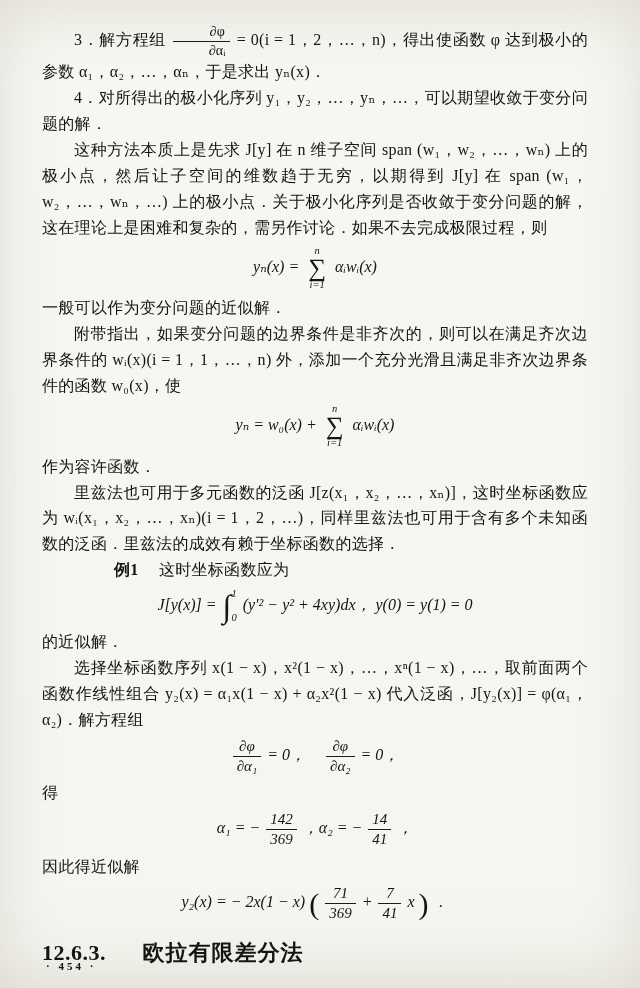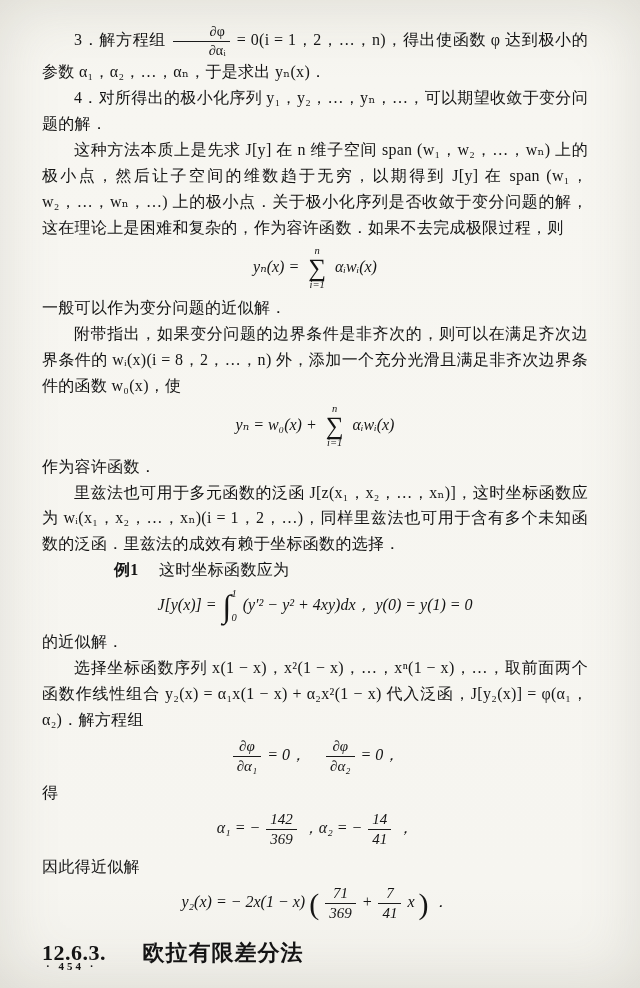--- a/index.html
+++ b/index.html
@@ -91,35 +91,35 @@
     <span>3．解方程组</span>
     <span class="frac inline">
       <span class="fnum">∂φ</span>
       <span class="fden">∂αᵢ</span>
     </span>
     <span>= 0(i = 1，2，…，n)，得出使函数 φ 达到极小的参数 α₁，α₂，…，αₙ，于是求出 yₙ(x)．</span>
   </p>
 
   <p class="para">4．对所得出的极小化序列 y₁，y₂，…，yₙ，…，可以期望收敛于变分问题的解．</p>
 
-  <p class="para">这种方法本质上是先求 J[y] 在 n 维子空间 span (w₁，w₂，…，wₙ) 上的极小点，然后让子空间的维数趋于无穷，以期得到 J[y] 在 span (w₁，w₂，…，wₙ，…) 上的极小点．关于极小化序列是否收敛于变分问题的解，这在理论上是困难和复杂的，作为容许函数．如果不去完成极限过程，则</p>
+  <p class="para">这种方法本质上是先求 J[y] 在 n 维子空间 span (w₁，w₂，…，wₙ) 上的极小点，然后让子空间的维数趋于无穷，以期得到 J[y] 在 span (w₁，w₂，…，wₙ，…) 上的极小点．关于极小化序列是否收敛于变分问题的解，这在理论上是困难和复杂的，需另作讨论．如果不去完成极限过程，则</p>
 
   <div class="formula">
     <span>yₙ(x) =</span>
     <span class="sumgrp">
       <span class="sum-top">n</span>
       <span class="sum-sym">∑</span>
       <span class="sum-bot">i=1</span>
     </span>
     <span>αᵢwᵢ(x)</span>
   </div>
 
   <p class="para noindent">一般可以作为变分问题的近似解．</p>
 
-  <p class="para">附带指出，如果变分问题的边界条件是非齐次的，则可以在满足齐次边界条件的 wᵢ(x)(i = 8，2，…，n) 外，添加一个充分光滑且满足非齐次边界条件的函数 w₀(x)，使</p>
+  <p class="para">附带指出，如果变分问题的边界条件是非齐次的，则可以在满足齐次边界条件的 wᵢ(x)(i = 1，1，…，n) 外，添加一个充分光滑且满足非齐次边界条件的函数 w₀(x)，使</p>
 
   <div class="formula">
     <span>yₙ = w₀(x) +</span>
     <span class="sumgrp">
       <span class="sum-top">n</span>
       <span class="sum-sym">∑</span>
       <span class="sum-bot">i=1</span>
     </span>
     <span>αᵢwᵢ(x)</span>
   </div>

